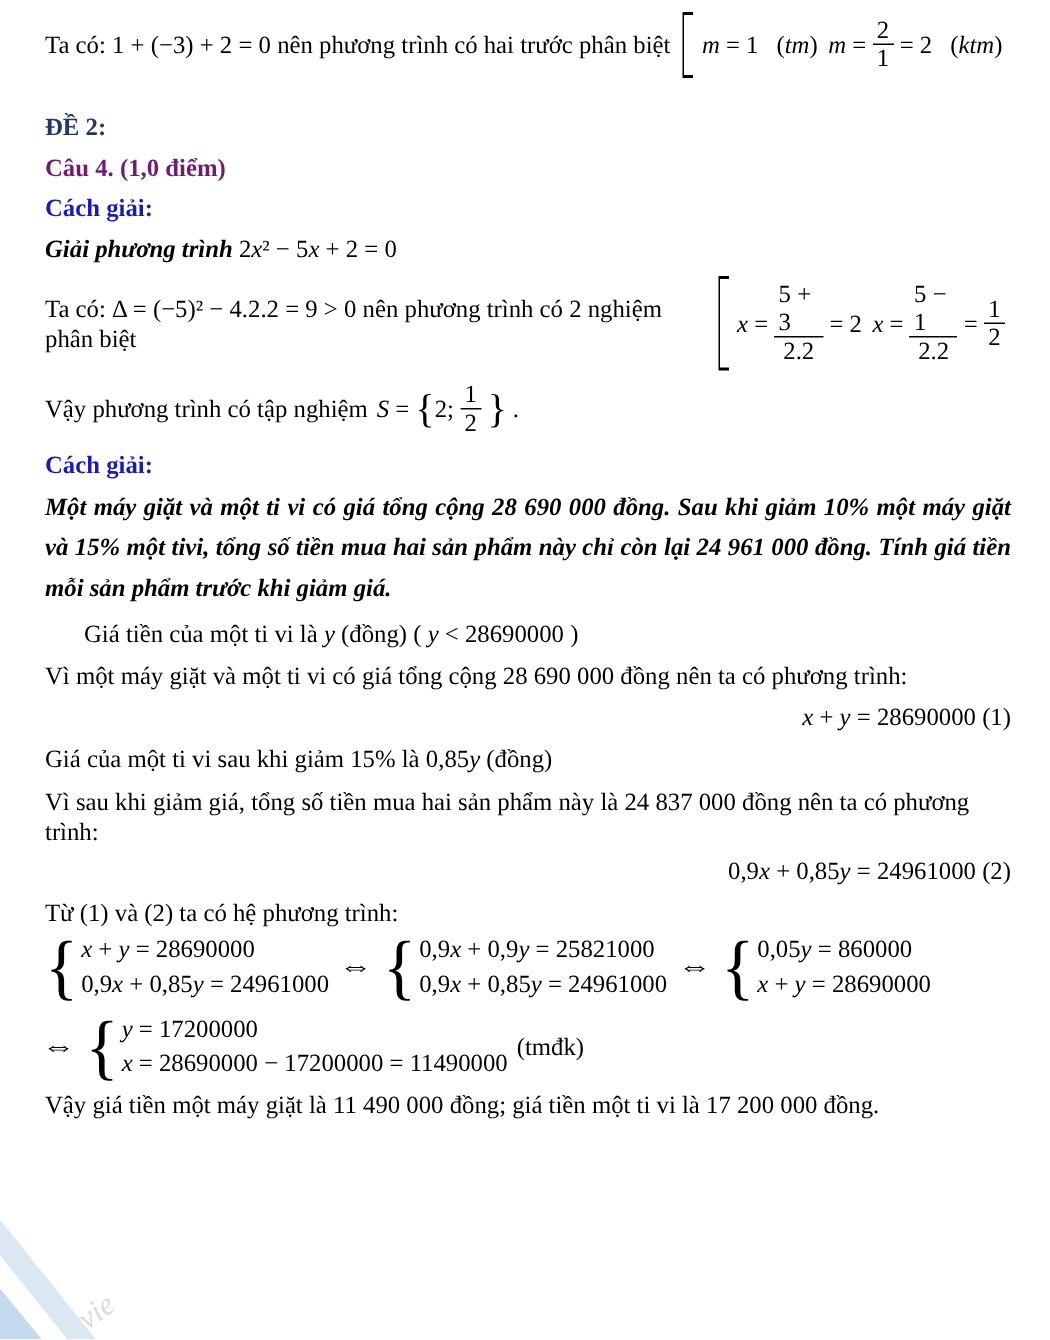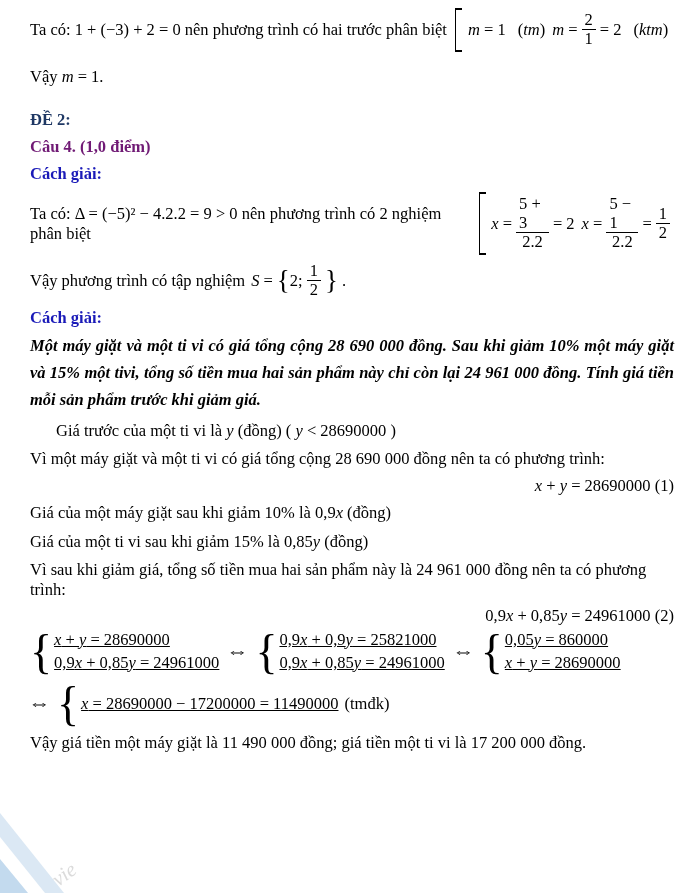--- a/index.html
+++ b/index.html
@@ -35,21 +35,21 @@
   .sqbr{align-self:stretch;width:7px;position:relative;border-left:1.6px solid #000;}
   .sqbr::before,.sqbr::after{content:"";position:absolute;left:0;width:6px;height:1.6px;background:#000;}
   .sqbr::before{top:0;}
   .sqbr::after{bottom:0;}
   .case-rows{display:flex;gap:7px;padding:3px 0 3px 5px;}
   .case-row{display:flex;align-items:center;}
   .case-row .note{margin-left:12px;}
   
   .sys{display:inline-flex;align-items:center;}
   .sys .cb{font-size:46px;line-height:0.92;font-weight:400;transform:scaleY(1.05);margin-right:2px;}
-  .sys .rows{display:flex;flex-direction:column;gap:3px;text-decoration:underline;}
+  .sys .rows{display:flex;flex-direction:column;gap:3px;}
   .iff{display:inline-block;font-size:18px;transform:scaleX(1.25);margin:0 9px;}
   .setbrace{font-size:27px;line-height:1;vertical-align:middle;font-weight:400;}
   .sup-note{margin-left:6px;}
   
   .wm{position:absolute;z-index:1;pointer-events:none;}
   .wm-tri1{left:0;bottom:0;width:0;height:0;border-bottom:80px solid #dbe8f4;border-right:64px solid transparent;}
   .wm-tri2{left:0;bottom:0;width:0;height:0;border-bottom:56px solid #ffffff;border-right:45px solid transparent;}
   .wm-tri3{left:0;bottom:0;width:0;height:0;border-bottom:34px solid #c3daee;border-right:28px solid transparent;}
   .wm-text{left:52px;bottom:6px;transform:rotate(-36deg);color:#c4c4c4;opacity:.6;font-size:21px;font-style:italic;}
 </style>
@@ -80,26 +80,26 @@
                 <span class="num">2</span>
                 <span class="den">1</span>
               </span>
             <span class="math">= 2</span>
             <span class="math note">(<i>ktm</i>)</span>
           </span>
         </span>
       </span>
     </div>
 
-    <p class="line" style="margin-top:15px"><span>Vậy</span> <span class="math"><i>m</i> = 1</span><span>.</span></p>
 
     <p class="line h-navy" style="margin-top:23px">ĐỀ 2:</p>
 
     <p class="line h-red" style="margin-top:7px">Câu 4. (1,0 điểm)</p>
     <p class="line h-blue" style="margin-top:7px">Cách giải:</p>
+    <p class="line" style="margin-top:7px"><span class="bold-italic">Giải phương trình</span> <span class="math">2<i>x</i>² − 5<i>x</i> + 2 = 0</span></p>
 
     <div class="line flexline" style="margin-top:8px">
       <span><span>Ta có:</span> <span class="math">Δ = (−5)² − 4.2.2 = 9 &gt; 0</span> <span>nên phương trình có 2 nghiệm phân biệt</span></span>
       <span class="case-block">
         <span class="sqbr"></span>
         <span class="case-rows">
           <span class="case-row">
             <span class="math"><i>x</i> =</span>
             <span class="frac">
                 <span class="num">5 + 3</span>
@@ -134,34 +134,34 @@
         </span>
       <span class="setbrace">}</span>
       <span class="gap-s">.</span>
     </div>
 
     <p class="line h-blue" style="margin-top:8px">Cách giải:</p>
 
     <p class="line bold-italic just" style="margin-top:4px">Một máy giặt và một ti vi có giá tổng cộng 28 690 000 đồng. Sau khi giảm 10% một máy giặt và 15% một tivi, tổng số tiền mua hai sản phẩm này chỉ còn lại 24 961 000 đồng. Tính giá tiền mỗi sản phẩm trước khi giảm giá.</p>
 
 
-    <p class="line indent" style="margin-top:8px"><span>Giá trước của một ti vi là</span> <span class="math"><i>y</i></span> <span>(đồng) (</span> <span class="math"><i>y</i> &lt; 28690000</span> <span>)</span></p>
+    <p class="line indent" style="margin-top:8px"><span>Giá tiền của một ti vi là</span> <span class="math"><i>y</i></span> <span>(đồng) (</span> <span class="math"><i>y</i> &lt; 28690000</span> <span>)</span></p>
 
     <p class="line" style="margin-top:8px">Vì một máy giặt và một ti vi có giá tổng cộng 28 690 000 đồng nên ta có phương trình:</p>
 
     <p class="line center-eq" style="margin-top:7px"><span class="math"><i>x</i> + <i>y</i> = 28690000</span> <span>(1)</span></p>
 
-    <p class="line" style="margin-top:7px"><span>Giá của một máy giặt sau khi giảm 10% là</span> <span class="math">0,9<i>x</i></span> <span>(đồng)</span></p>
 
     <p class="line" style="margin-top:8px"><span>Giá của một ti vi sau khi giảm 15% là</span> <span class="math">0,85<i>y</i></span> <span>(đồng)</span></p>
 
-    <p class="line" style="margin-top:8px">Vì sau khi giảm giá, tổng số tiền mua hai sản phẩm này là 24 961 000 đồng nên ta có phương trình:</p>
+    <p class="line" style="margin-top:8px">Vì sau khi giảm giá, tổng số tiền mua hai sản phẩm này là 24 837 000 đồng nên ta có phương trình:</p>
 
     <p class="line center-eq" style="margin-top:6px"><span class="math">0,9<i>x</i> + 0,85<i>y</i> = 24961000</span> <span>(2)</span></p>
 
+    <p class="line" style="margin-top:8px">Từ (1) và (2) ta có hệ phương trình:</p>
 
     <div class="line flexline" style="margin-top:4px">
       <span class="sys">
         <span class="cb">{</span>
         <span class="rows">
           <span class="math"><i>x</i> + <i>y</i> = 28690000</span>
           <span class="math">0,9<i>x</i> + 0,85<i>y</i> = 24961000</span>
         </span>
       </span>
       <span class="iff">⇔</span>
@@ -180,20 +180,21 @@
           <span class="math"><i>x</i> + <i>y</i> = 28690000</span>
         </span>
       </span>
     </div>
 
     <div class="line flexline" style="margin-top:10px">
       <span class="iff" style="margin-left:0">⇔</span>
       <span class="sys">
         <span class="cb">{</span>
         <span class="rows">
+          <span class="math"><i>y</i> = 17200000</span>
           <span class="math"><i>x</i> = 28690000 − 17200000 = 11490000</span>
         </span>
       </span>
       <span class="sup-note">(tmđk)</span>
     </div>
 
     <p class="line" style="margin-top:7px">Vậy giá tiền một máy giặt là 11 490 000 đồng; giá tiền một ti vi là 17 200 000 đồng.</p>
 
   </div>
 </div>

